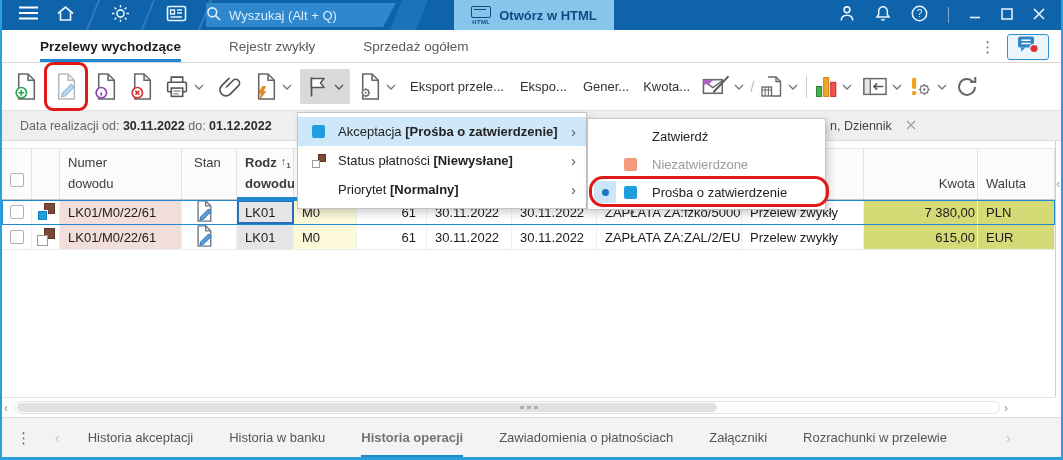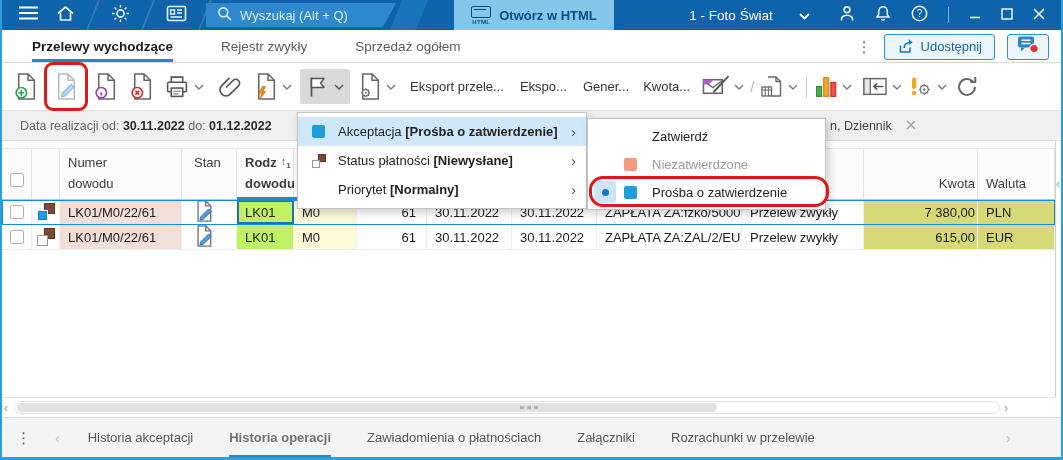--- a/index.html
+++ b/index.html
@@ -6,37 +6,37 @@
   html,body { width:1063px; height:460px; }
   body { font-family:"Liberation Sans", sans-serif; background:#fff; position:relative; overflow:hidden;
          border-left:2px solid #2b9fd9; border-right:2px solid #2b9fd9; border-bottom:3px solid #2b9fd9; }
 
   
   .topbar { position:absolute; left:0; top:0; width:1059px; height:30px; background:#0f63ab; color:#eaf4fc; }
   .tb-left { position:absolute; left:0; top:0; height:30px; display:flex; align-items:center; gap:17px; padding-left:16px; }
   .tb-slash { width:2px; height:34px; background:rgba(255,255,255,.16); transform:skewX(-22deg); }
   .searchbox { position:absolute; left:204px; top:3px; width:190px; height:24px; background:#2f87cd;
                clip-path:polygon(0 0,100% 0,calc(100% - 13px) 100%,0 100%);
-               display:flex; align-items:center; gap:8px; padding-left:11px; color:#d8edfb; font-size:13px; }
+               display:flex; align-items:center; gap:8px; padding-left:0; color:#d8edfb; font-size:13px; }
   .search-wedge { position:absolute; left:394px; top:0; width:26px; height:30px; background:#1b74ba; transform:skewX(-22deg); }
   .openhtml { position:absolute; left:452px; top:0; width:160px; height:30px; background:#85c6ea; color:#0d4c82;
               display:flex; align-items:center; justify-content:center; gap:8px; font-size:13px; font-weight:bold; cursor:pointer; }
   .company { position:absolute; left:640px; top:0; width:215px; height:30px; display:flex; align-items:center; justify-content:center;
              gap:26px; font-size:13.5px; color:#fff; cursor:pointer; }
   .tb-right { position:absolute; right:0; top:0; height:30px; display:flex; align-items:center; gap:20px; padding-right:16px; }
   .tb-sep { width:1px; height:16px; background:rgba(255,255,255,.45); }
   .bc-badge { border:1.5px solid #eaf4fc; border-radius:4px; font-size:9px; font-weight:bold; padding:1px 3px; letter-spacing:.5px; }
   .html-mini { display:flex; flex-direction:column; align-items:center; line-height:1; }
   .html-mini .frame { width:20px; height:12px; border:1.5px solid #0d4c82; border-radius:2px; position:relative; }
   .html-mini .frame::before { content:""; position:absolute; left:2px; top:2px; width:12px; height:1.5px; background:#0d4c82; }
   .html-mini .cap { font-size:6px; font-weight:bold; color:#0d4c82; margin-top:1px; letter-spacing:.3px; }
 
   
   .tabbar { position:absolute; left:0; top:30px; width:1059px; height:33px; background:#fff; border-bottom:1px solid #d8d8d8; }
-  .tabs { display:flex; gap:48px; padding-left:30px; height:100%; }
+  .tabs { display:flex; gap:48px; padding-left:38px; height:100%; }
   .tab { font-size:13.5px; color:#5a5a5a; display:flex; align-items:center; height:100%; cursor:pointer; border-bottom:3px solid transparent; padding-top:3px; }
   .tab.active { color:#1b1b1b; font-weight:bold; border-bottom-color:#1e88d2; }
   .tab-ctrls { position:absolute; right:0; top:0; height:33px; display:flex; align-items:center; gap:12px; padding-right:12px; }
   .vdots { color:#666; font-size:15px; cursor:pointer; }
   .share-btn { display:flex; align-items:center; gap:7px; height:26px; padding:0 12px; border:1px solid #2e8fd0; background:#eaf5fd;
                border-radius:3px; color:#1565a8; font-size:13px; cursor:pointer; }
   .chat-btn { width:42px; height:26px; border:1px solid #2e8fd0; background:#eaf5fd; border-radius:3px;
               display:flex; align-items:center; justify-content:center; cursor:pointer; }
 
   
@@ -61,21 +61,21 @@
 
   
   .grid { position:absolute; left:0; top:148px; width:1053px; font-size:13px; color:#1c1c1c; }
   .hrow { display:flex; height:52px; background:#fbfbfb; border-top:1px solid #e6e6e6; border-bottom:1px solid #c4c4c4; color:#3c3c3c; }
   .hcell { border-right:1px solid #e3e3e3; padding:6px 8px; position:relative; }
   .row { display:flex; height:25px; background:#fff; border-bottom:1px solid #ebebeb; align-items:stretch; }
   .row.selected { outline:1px solid #1e88d2; outline-offset:-1px; }
   .cell { border-right:1px solid #f0f0f0; display:flex; align-items:center; padding:0 8px; white-space:nowrap; overflow:hidden; }
   .c-cb{width:30px; justify-content:center; padding:0;} .c-ic{width:28px; justify-content:center; padding:0;}
   .c-numer{width:122px; background:#f1ded9;} .c-stan{width:55px; padding-left:12px;}
-  .c-rodzaj{width:57px; background:#bef264;} .c-m{width:63px; background:#fcf9d9;}
+  .c-rodzaj{width:57px; background:#e5e5e5;} .c-m{width:63px; background:#fcf9d9;}
   .c-lp{width:70px; justify-content:flex-end; padding-right:10px;}
   .c-d1{width:85px;} .c-d2{width:85px;} .c-opis{width:145px; padding-right:0;}
   .c-typ{width:122px;} .c-kwota{width:114px; background:#d5da76; justify-content:flex-end; padding-right:2px;}
   .c-waluta{width:77px; background:#d5da76;}
   .hcell.c-numer,.hcell.c-rodzaj,.hcell.c-m,.hcell.c-kwota,.hcell.c-waluta { background:#fbfbfb; }
   .h-bottom { display:flex; align-items:flex-end; padding-bottom:8px; }
   .sortline { position:absolute; left:235px; top:197px; width:120px; height:3px; background:#1e88d2; }
   .focus-cell { outline:2px solid #2470b8; outline-offset:-2px; }
   .checkbox { width:14px; height:14px; border:1px solid #b0b0b0; background:#fff; border-radius:2px; }
   .hcb { margin-top:24px; }
@@ -166,26 +166,20 @@
   <div class="search-wedge"></div>
 
   <div class="openhtml">
     <span class="html-mini">
       <span class="frame"></span>
         <span class="cap">HTML</span>
     </span>
     <span>Otwórz w HTML</span>
   </div>
 
-  <div class="company">
-    <span>1 - Foto Świat</span>
-    <span><svg width="11" height="7" viewBox="0 0 11 7">
-          <path d="M1 1l4.5 4.5L10 1" fill="none" stroke="#fff" stroke-width="1.8"></path>
-        </svg></span>
-  </div>
 
   <div class="tb-right">
     <span><svg width="16" height="17" viewBox="0 0 16 17">
           <circle cx="8" cy="4.8" r="2.9" fill="none" stroke="#eaf4fc" stroke-width="1.6"></circle>
           <path d="M2.3 15.5c0-3.4 2.5-5.3 5.7-5.3s5.7 1.9 5.7 5.3" fill="none" stroke="#eaf4fc" stroke-width="1.6"></path>
         </svg></span>
     <span><svg width="16" height="17" viewBox="0 0 16 17">
           <path d="M8 1.8a4.3 4.3 0 0 1 4.3 4.3v3.4L14 12H2l1.7-2.5V6.1A4.3 4.3 0 0 1 8 1.8z" fill="none" stroke="#eaf4fc" stroke-width="1.5"></path>
           <path d="M6.5 14a1.6 1.6 0 0 0 3 0" fill="none" stroke="#eaf4fc" stroke-width="1.5"></path>
         </svg></span>
@@ -207,28 +201,20 @@
 </div>
 
 <div class="tabbar">
   <div class="tabs">
     <div class="tab active">Przelewy wychodzące</div>
     <div class="tab">Rejestr zwykły</div>
     <div class="tab">Sprzedaż ogółem</div>
   </div>
   <div class="tab-ctrls">
     <span class="vdots">⋮</span>
-    <div class="share-btn">
-      <span><svg width="17" height="17" viewBox="0 0 17 17">
-            <path d="M3.5 8.5V15h9.5v-4.5" fill="none" stroke="#1d71b8" stroke-width="1.5"></path>
-            <path d="M7 11c.4-3.8 3-5.6 6.5-5.6" fill="none" stroke="#1d71b8" stroke-width="1.5"></path>
-            <path d="M11.8 2.2 15.6 5.2l-3.8 2.9z" fill="#1d71b8"></path>
-          </svg></span>
-      <span>Udostępnij</span>
-    </div>
     <div class="chat-btn">
       <span><svg width="22" height="19" viewBox="0 0 22 19">
             <rect x="1" y="1.5" width="16" height="11" rx="2" fill="#2e86c8"></rect>
             <path d="M4 12.5v4l4.5-4z" fill="#2e86c8"></path>
             <path d="M4.5 5.3h9M4.5 8.5h9" stroke="#fff" stroke-width="1.4"></path>
             <circle cx="17" cy="13.5" r="4.2" fill="#e03030" stroke="#eaf5fd" stroke-width="1.2"></circle>
           </svg></span>
     </div>
   </div>
 </div>
@@ -534,20 +520,21 @@
       <div class="hs-thumb"></div>
     </div>
   <span class="hs-arrow" style="left:1002px;">›</span>
 </div>
 <div class="grip"></div>
 
 <div class="bottombar">
   <span class="vdots bgap" style="margin-right:24px">⋮</span>
   <span class="b-chev" style="margin-right:28px">‹</span>
   <span class="btab bgap">Historia akceptacji</span>
+  <span class="btab bgap">Historia w banku</span>
   <span class="btab bgap active">Historia operacji</span>
   <span class="btab bgap">Zawiadomienia o płatnościach</span>
   <span class="btab bgap">Załączniki</span>
   <span class="btab">Rozrachunki w przelewie</span>
   <span class="b-chev" style="position:absolute; left:1004px;">›</span>
 </div>
 
 <div class="menu">
   <div class="mitem hover">
     <span class="mico">

